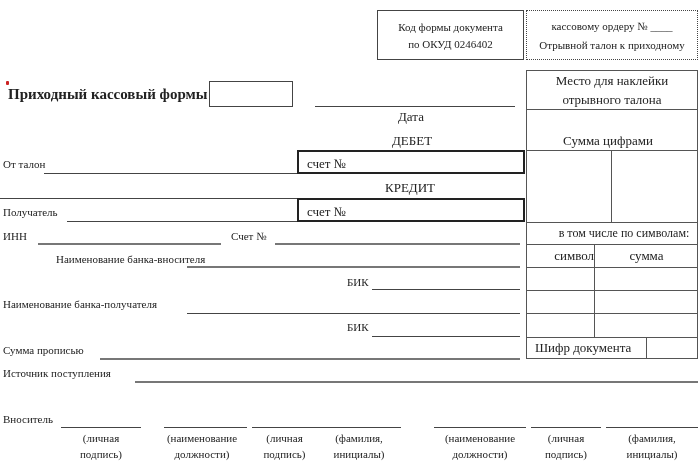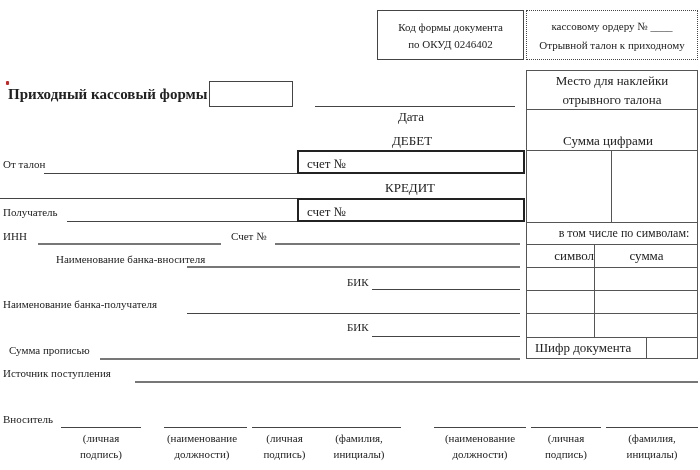--- a/index.html
+++ b/index.html
@@ -68,21 +68,21 @@
 <div class="abs t11" style="left:20px;top:253px;margin-left:36px;">Наименование банка-вносителя</div>
 <div class="gline" style="left:187px;top:266px;width:333px;"></div>
 <div class="abs t11" style="left:347px;top:276px;">БИК</div>
 <div class="line" style="left:372px;top:289px;width:148px;"></div>
 
 <div class="abs t11" style="left:3px;top:298px;">Наименование банка-получателя</div>
 <div class="line" style="left:187px;top:313px;width:333px;"></div>
 <div class="abs t11" style="left:347px;top:321px;">БИК</div>
 <div class="line" style="left:372px;top:336px;width:148px;"></div>
 
-<div class="abs t11" style="left:9px;top:344px;">Сумма прописью</div>
+<div class="abs t11" style="left:3px;top:344px;">Сумма прописью</div>
 <div class="gline" style="left:100px;top:358px;width:420px;"></div>
 
 <div class="abs t11" style="left:3px;top:367px;">Источник поступления</div>
 <div class="gline" style="left:135px;top:381px;width:563px;"></div>
 
 <div class="abs t11" style="left:3px;top:413px;">Вноситель</div>
 
 <div class="line" style="left:61px;top:427px;width:80px;"></div>
 <div class="line" style="left:164px;top:427px;width:83px;"></div>
 <div class="line" style="left:252px;top:427px;width:65px;"></div>

